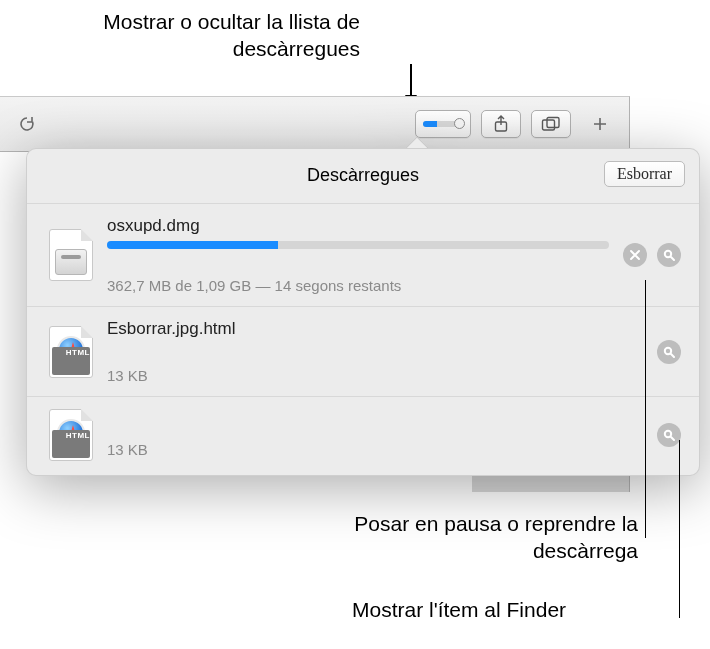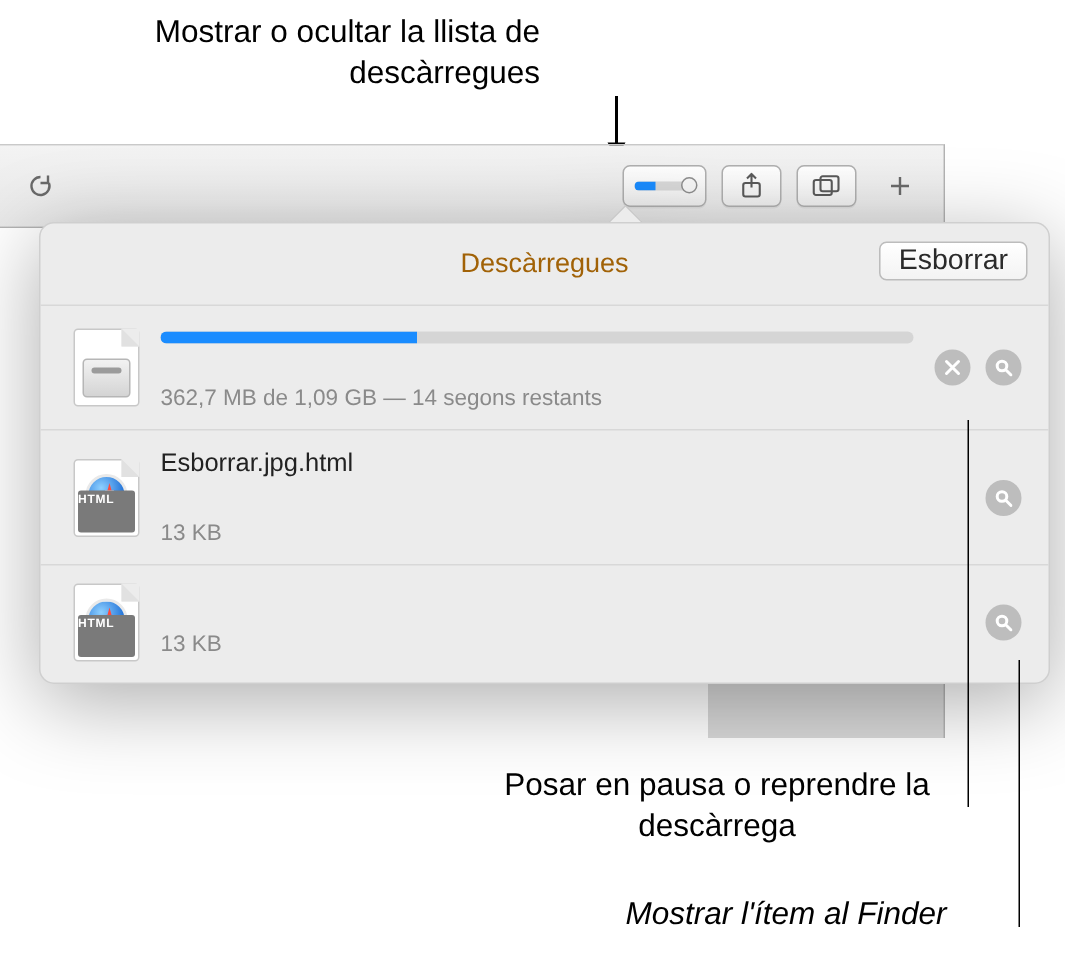--- a/index.html
+++ b/index.html
@@ -154,37 +154,38 @@
     .popover-header {
       position: relative;
       height: 34px;
       padding: 0 18px;
     }
     .popover-title {
       position: absolute;
       left: 0; right: 0;
       text-align: center;
       font-size: 18px;
-      color: #a16207;
+      color: #000000;
       font-weight: 500;
       top: 2px;
     }
     .clear-btn {
       position: absolute;
       right: 14px;
       top: -2px;
       height: 26px;
       padding: 0 12px;
       border: 1px solid #bcbcbc;
       border-radius: 5px;
       background: linear-gradient(#ffffff, #f3f3f3);
-      font-size: 19px;
+      font-size: 16px;
       color: #2b2b2b;
       display: flex;
       align-items: center;
+      font-family: Liberation Serif, serif;
     }
 
     .dl-list { margin-top: 6px; }
     .dl-item {
       display: flex;
       align-items: center;
       padding: 12px 18px 12px 22px;
       border-top: 1px solid #d8d8d8;
       gap: 14px;
     }
@@ -249,21 +250,21 @@
       border-top: 11px solid #fff;
     }
     .file-icon .html-badge {
       position: absolute;
       left: 3px; right: 3px; bottom: 3px;
       height: 28px;
       background: #7a7a7a;
       color: #fff;
       font-size: 8px;
       font-weight: 600;
-      text-align: left;
+      text-align: right;
       line-height: 12px;
       border-radius: 2px;
       letter-spacing: 0.5px;
     }
 
     .dl-main { flex: 1; min-width: 0; }
     .dl-name {
       font-size: 17px;
       color: #222;
       margin-bottom: 4px;
@@ -305,35 +306,34 @@
       background: #000;
     }
     .leader1 { left: 645px; top: 280px; height: 258px; }
     .leader2 { left: 679px; top: 440px; height: 178px; }
 
     .callout-mid {
       position: absolute;
       top: 510px;
       right: 72px;
       width: 320px;
-      text-align: center;
+      text-align: right;
       font-size: 21px;
       color: #000;
       line-height: 1.3;
     }
     .callout-bot {
       position: absolute;
       top: 596px;
-      right: 26px;
+      right: 38px;
       width: 320px;
-      text-align: center;
+      text-align: left;
       font-size: 21px;
       color: #000;
       line-height: 1.3;
-      font-style: italic;
     }
   </style>
 </head>
 <body>
 
 <div class="callout-top">Mostrar o ocultar la llista de descàrregues</div>
 <div class="arrow-down"></div>
 
 <div class="toolbar">
   <div class="toolbar-btn reload-btn">
@@ -382,20 +382,21 @@
     <div class="dl-list">
 
       <div class="dl-item">
         <div class="file-icon">
           <div class="page"></div>
             <div class="fold"></div>
           <div class="dmg-body"></div>
             <div class="dmg-slot"></div>
         </div>
         <div class="dl-main">
+          <div class="dl-name">osxupd.dmg</div>
           <div class="dl-bar">
             <div class="fill" style="width:34%"></div>
           </div>
           <div class="dl-sub">362,7 MB de 1,09 GB — 14 segons restants</div>
         </div>
         <div class="dl-actions">
           <div class="round-btn">
             <svg width="12" height="12" viewBox="0 0 12 12">
               <path d="M2 2l8 8M10 2l-8 8" stroke="#fff" stroke-width="2" stroke-linecap="round"></path>
             </svg>

